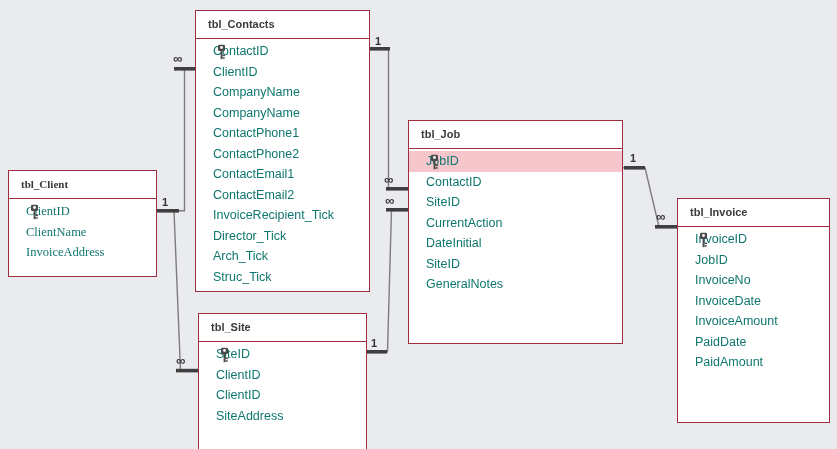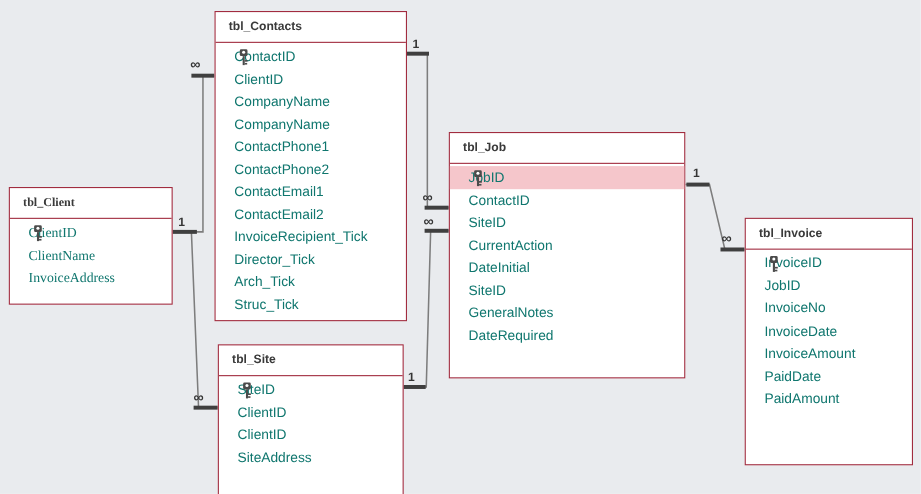--- a/index.html
+++ b/index.html
@@ -140,21 +140,20 @@
               <rect x="4.6" y="7" width="1.9" height="8.2" fill="#4B4B4B"></rect>
               <rect x="6.5" y="10.6" width="2.6" height="1.5" fill="#4B4B4B"></rect>
               <rect x="6.5" y="13.2" width="2.2" height="1.5" fill="#4B4B4B"></rect>
             </svg></span><span>JobID</span></div>
         <div class="row"><span>ContactID</span></div>
         <div class="row"><span>SiteID</span></div>
         <div class="row"><span>CurrentAction</span></div>
         <div class="row"><span>DateInitial</span></div>
         <div class="row"><span>SiteID</span></div>
         <div class="row"><span>GeneralNotes</span></div>
-        <div class="row"><span>DateRequired</span></div>
       </div>
   </div>
 
   <div class="table t-invoice">
     <div class="title">tbl_Invoice</div>
     <div class="fields">
         <div class="row"><span class="keyic"><svg width="11" height="16" viewBox="0 0 11 16">
               <rect x="2" y="0.8" width="7" height="6.2" rx="1.3" fill="#4B4B4B"></rect>
               <circle cx="5.5" cy="3.5" r="1.4" fill="#FFFFFF"></circle>
               <rect x="4.6" y="7" width="1.9" height="8.2" fill="#4B4B4B"></rect>

